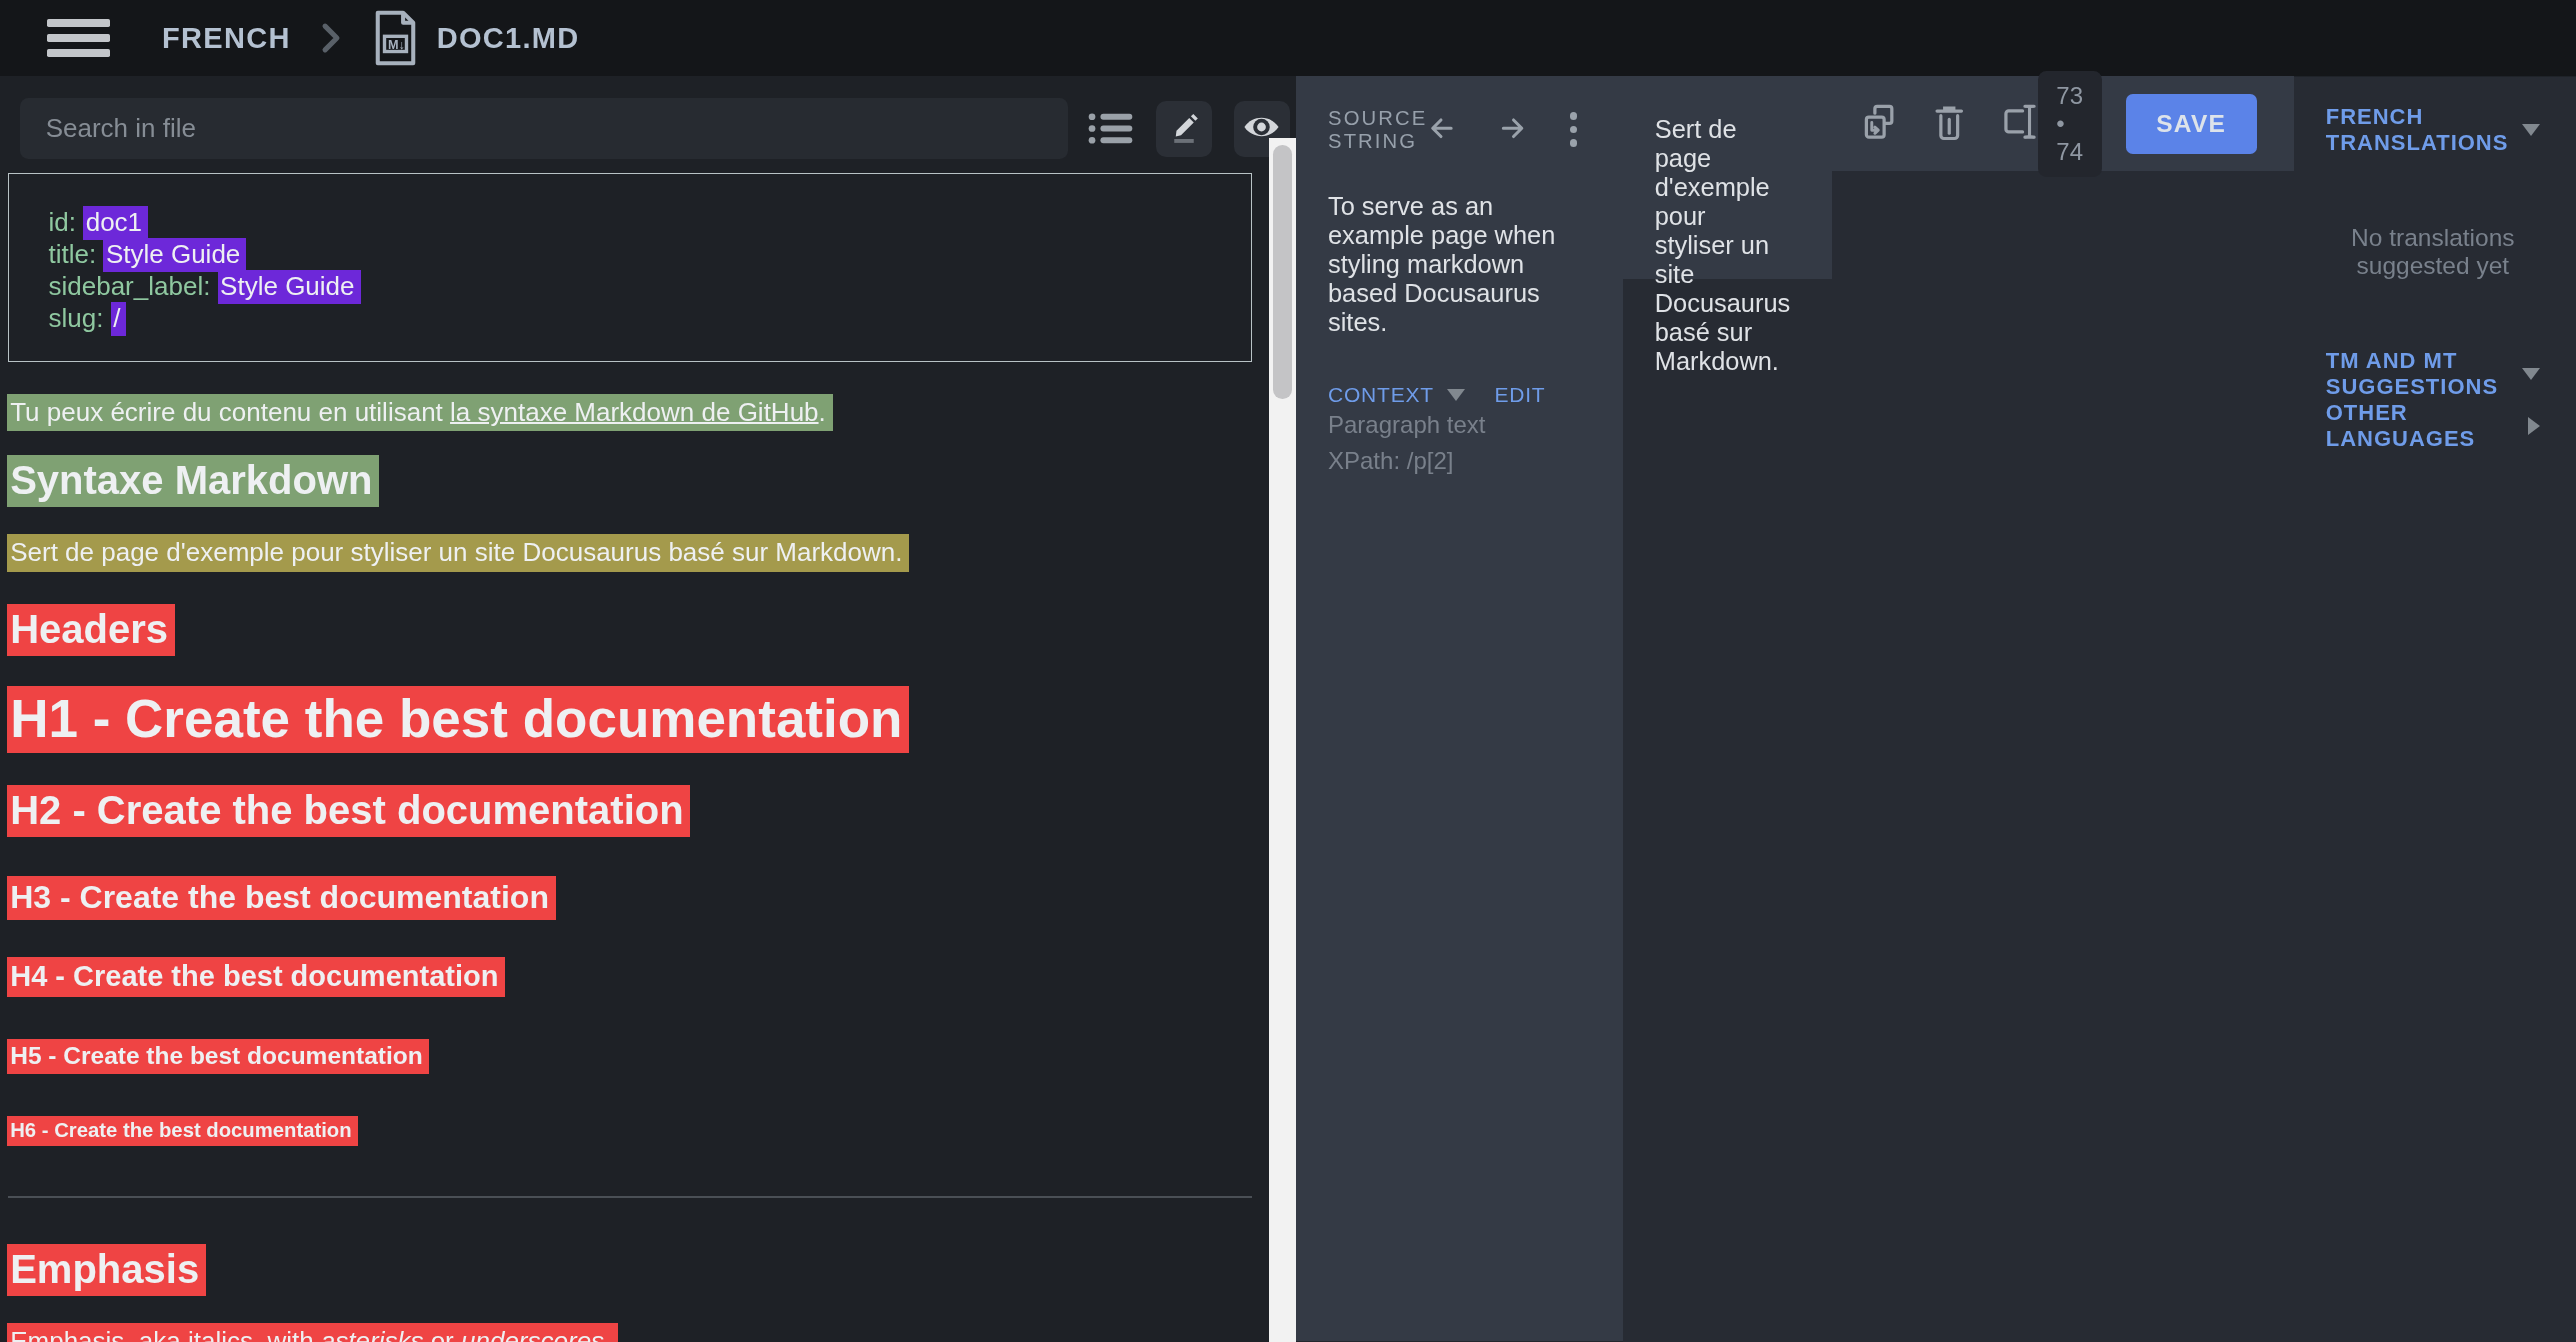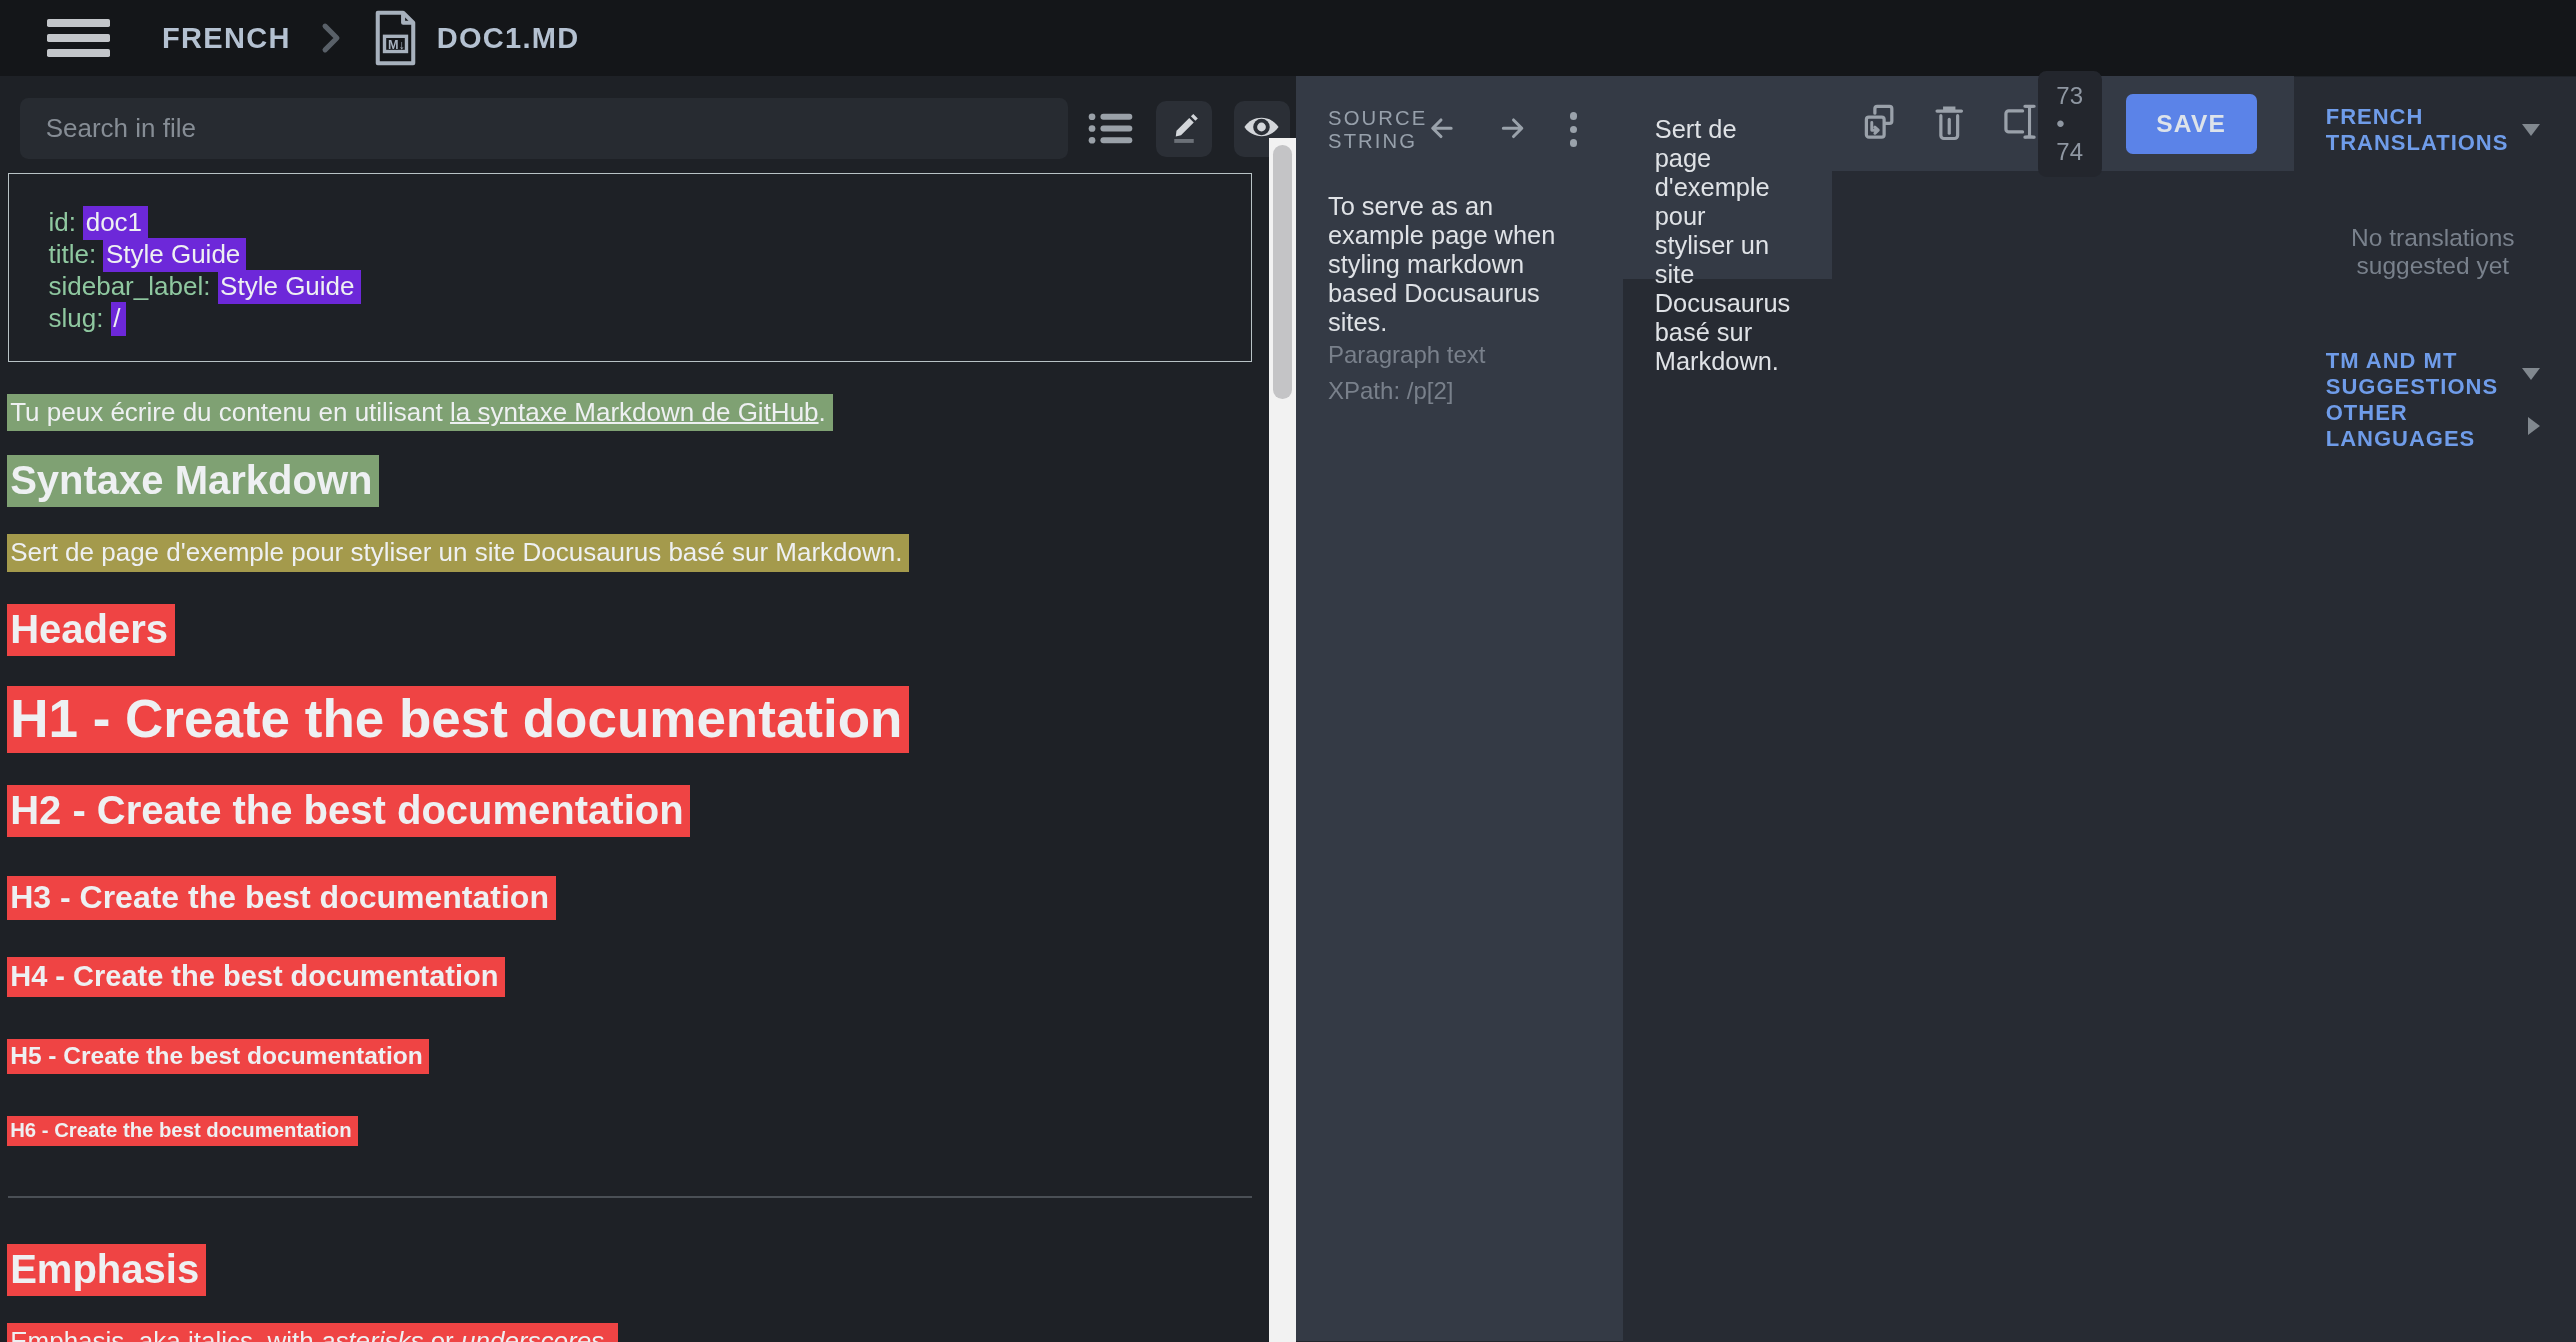--- a/index.html
+++ b/index.html
@@ -238,20 +238,25 @@
             <span class="kebab">
                 <div></div>
                 <div></div>
                 <div></div>
               </span>
           </span>
         </div>
 
         <div class="src-text">To serve as an example page when styling markdown based Docusaurus sites.</div>
 
+        <div class="ctx-row">
+          <span class="ctx-label">CONTEXT</span>
+          <span class="tri-down"></span>
+          <span class="edit-label">EDIT</span>
+        </div>
         <div class="ctx-meta">
           <div>Paragraph text</div>
           <div>XPath: /p[2]</div>
         </div>
       </div>
 
       <div class="trans-area">
         <div class="trans-text">Sert de page d'exemple pour styliser un site Docusaurus basé sur Markdown.</div>
       </div>
 

